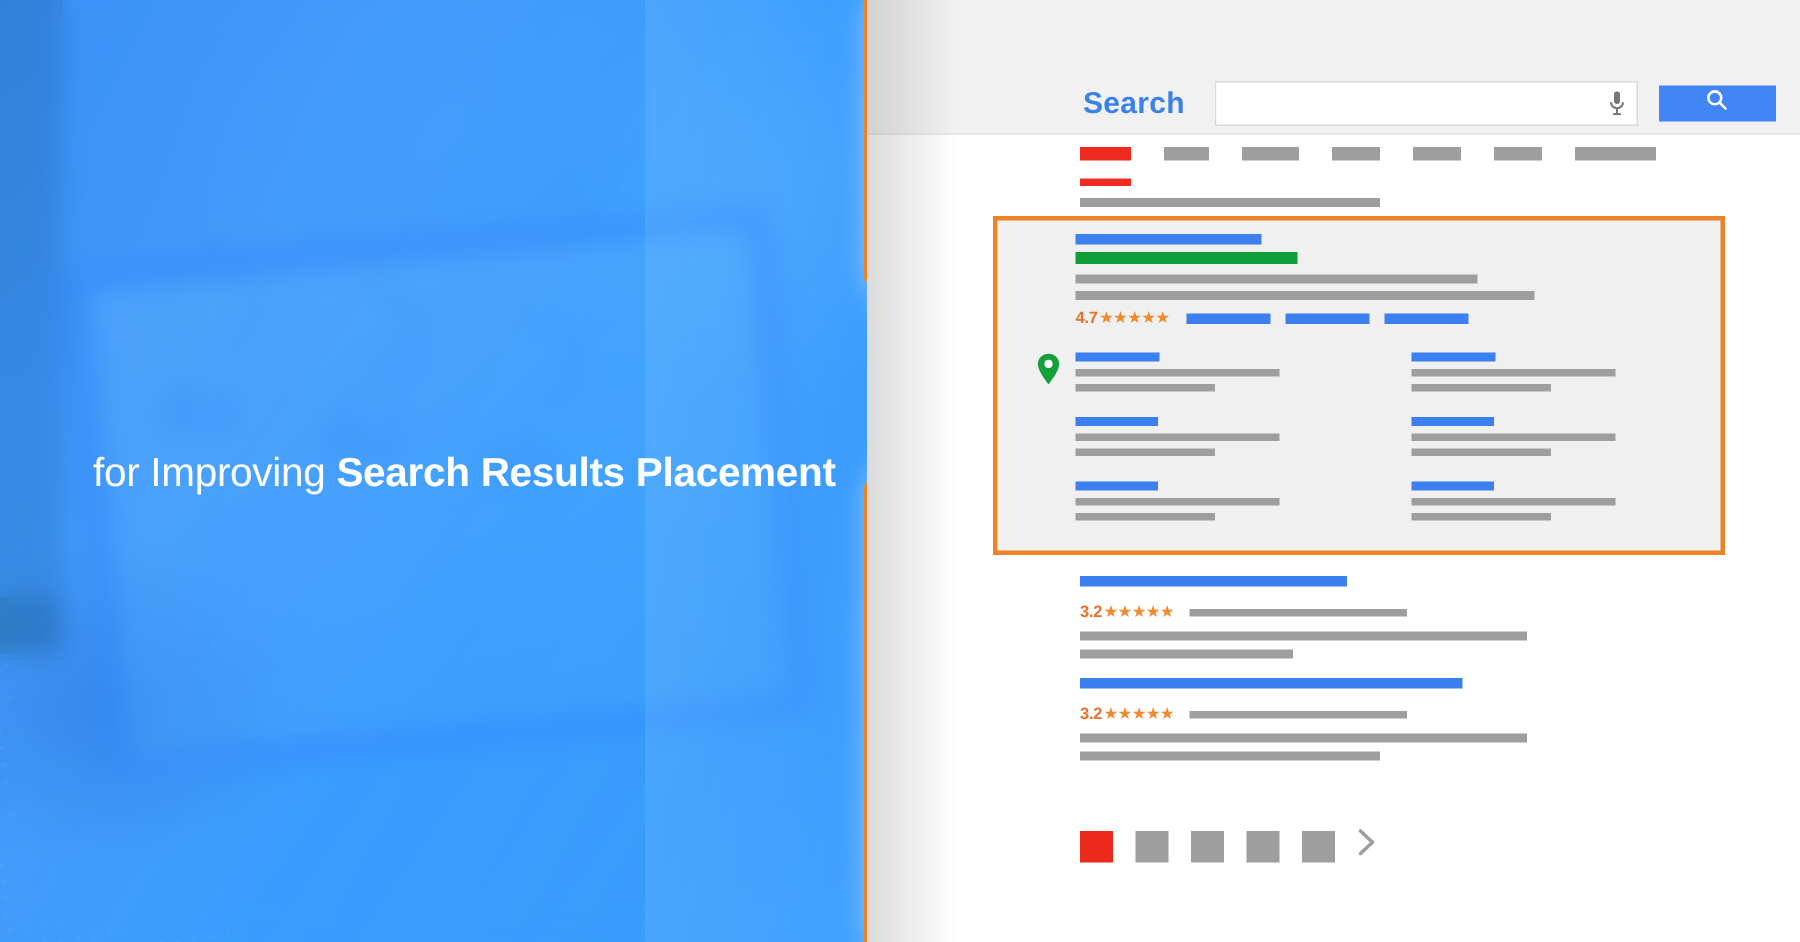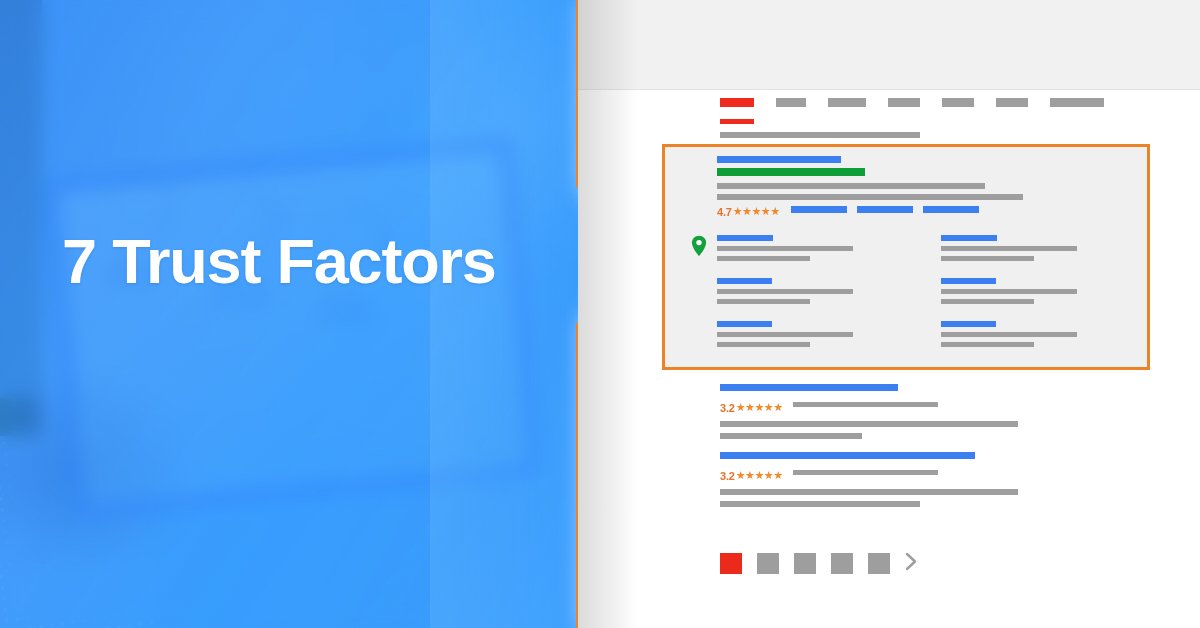--- a/index.html
+++ b/index.html
@@ -132,21 +132,21 @@
   .ph-green { background: #0f9d38; }
 
   
   .card {
     position: absolute; left: 84px; top: 144px; width: 488px; height: 226px;
     background: #f0f0f0; border: 3px solid #ec8327;
   }
   .card-inner { position: absolute; left: 52px; top: 9px; right: 12px; }
 
   .result { position: absolute; }
-  .rating { display: flex; align-items: flex-start; gap: 1px; }
+  .rating { display: flex; align-items: center; gap: 1px; }
   .rating-num { color: #e8722a; font-size: 11px; font-weight: bold; letter-spacing: -.2px; }
   .stars { color: #f2892d; font-size: 11px; letter-spacing: -.5px; line-height: 1; }
 
   .sitelink-grid {
     position: absolute; left: 52px; top: 88px; width: 420px;
     display: grid; grid-template-columns: 1fr 1fr; gap: 17px 28px;
   }
   .sitelink span { display: block; }
 
   .pin { position: absolute; left: 26px; top: 88px; width: 16px; height: 22px; }
@@ -214,28 +214,50 @@
         <div class="photo-dots"></div>
       </div>
       <div class="photo-blur-overlay"></div>
       <div class="photo-sheen"></div>
     </div>
 
     <svg class="panel-outline" width="626" height="628" viewBox="0 0 626 628">
       <polyline points="578,-4 578,185 620,255 578,325 578,632" fill="none" stroke="#ec8327" stroke-width="4"></polyline>
     </svg>
 
-    <div class="headline">7 Trust Factors</div>
+    <div class="subhead"><span>for Improving </span><b>Search Results Placement</b></div>
 
   </div>
 
   <div class="right-panel">
 
     <div class="search-band"></div>
 
+    <div class="search-row">
+      <div class="search-label">Search</div>
+      <div class="search-input">
+        <input type="text" value="" placeholder="" style="">
+        <span>
+          <svg class="mic-icon" viewBox="0 0 12 18">
+            <rect x="4" y="1" width="4" height="8.4" rx="2" fill="#757575"></rect>
+            <path d="M2 8.2a4 4 0 0 0 8 0" fill="none" stroke="#757575" stroke-width="1.4"></path>
+            <rect x="5.35" y="12.2" width="1.3" height="3.3" fill="#757575"></rect>
+            <rect x="3.4" y="15.4" width="5.2" height="1.3" fill="#757575"></rect>
+          </svg>
+        </span>
+      </div>
+      <div class="search-btn">
+        <span>
+          <svg width="15" height="15" viewBox="0 0 15 15">
+            <circle cx="6.2" cy="6.2" r="4.3" fill="none" stroke="#ffffff" stroke-width="1.7"></circle>
+            <line x1="9.4" y1="9.4" x2="13.4" y2="13.4" stroke="#ffffff" stroke-width="1.7" stroke-linecap="round"></line>
+          </svg>
+        </span>
+      </div>
+    </div>
 
     <div class="tabbar">
       <div class="tab-row" id="tab-row">
           <span class="ph ph-red" style="width: 34px; height: 9px; margin-right: 22px;"></span>
           <span class="ph ph-grey" style="width: 30px; height: 9px; margin-right: 22px;"></span>
           <span class="ph ph-grey" style="width: 38px; height: 9px; margin-right: 22px;"></span>
           <span class="ph ph-grey" style="width: 32px; height: 9px; margin-right: 22px;"></span>
           <span class="ph ph-grey" style="width: 32px; height: 9px; margin-right: 22px;"></span>
           <span class="ph ph-grey" style="width: 32px; height: 9px; margin-right: 22px;"></span>
           <span class="ph ph-grey" style="width: 54px; height: 9px; margin-right: 22px;"></span>

